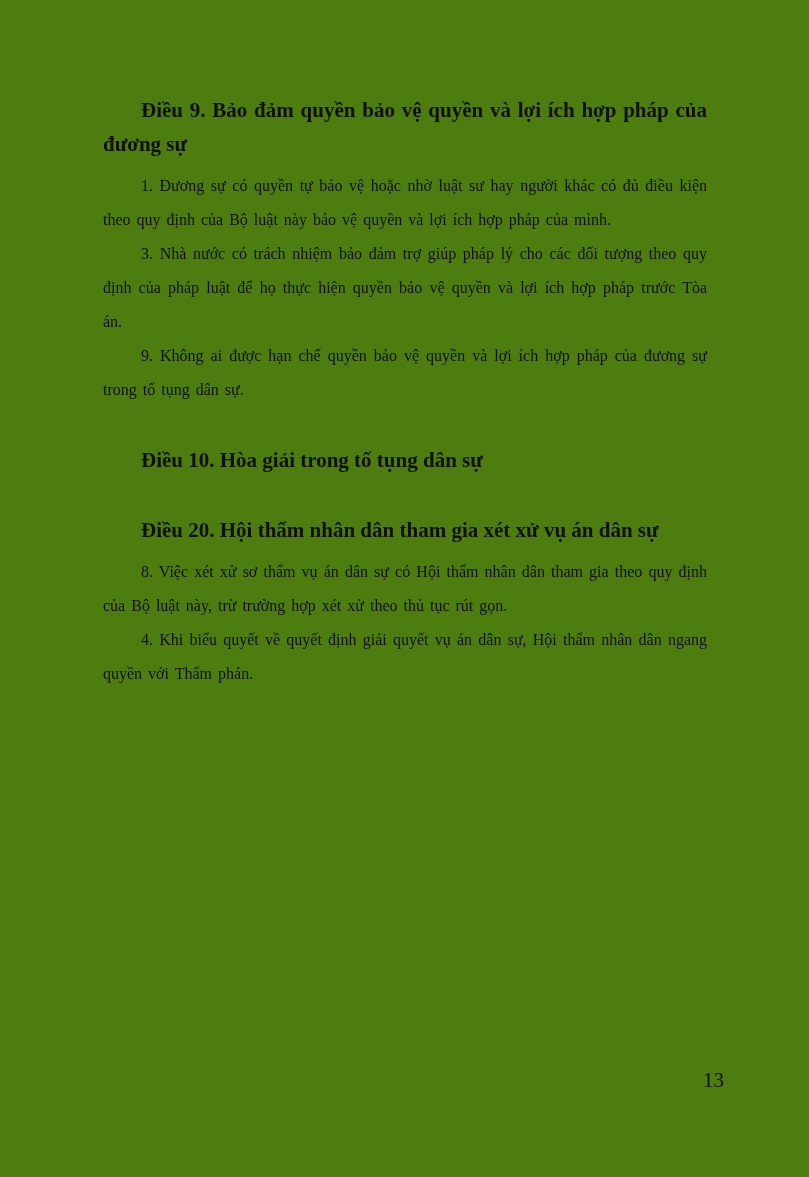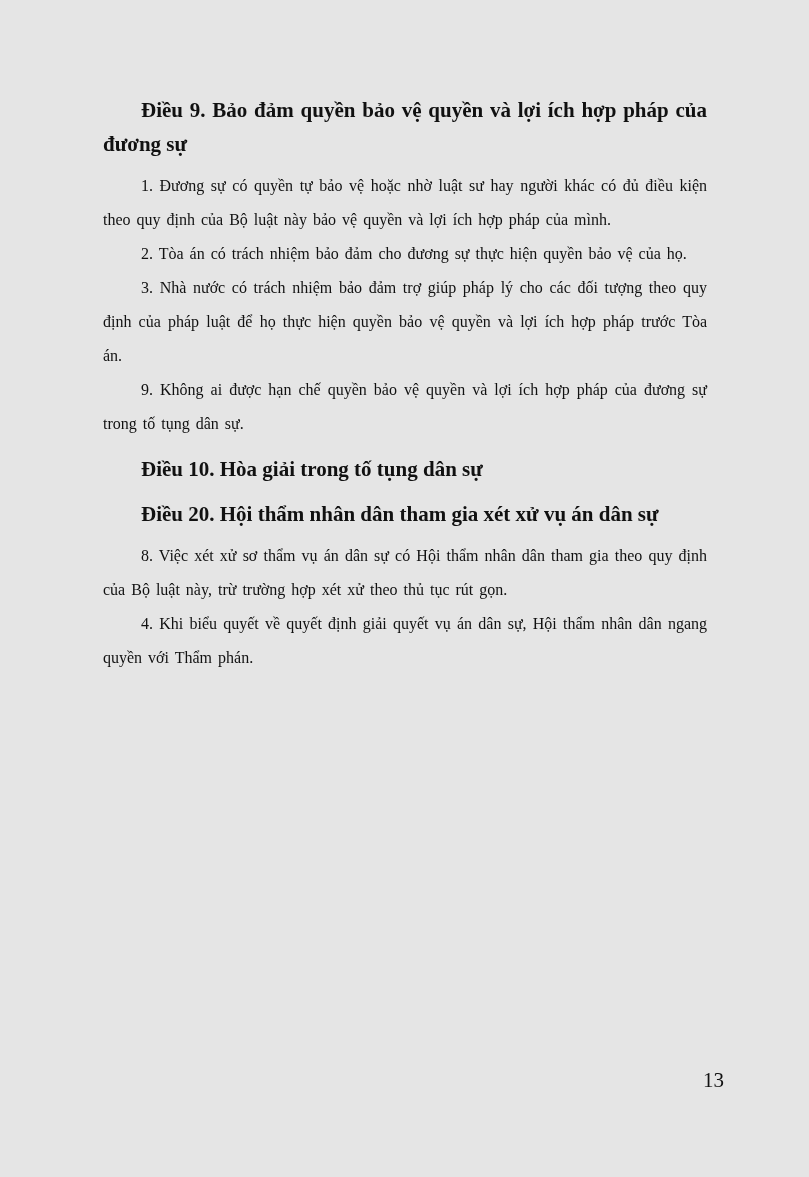--- a/index.html
+++ b/index.html
@@ -5,42 +5,42 @@
   * { box-sizing: border-box; }
   html, body {
     margin: 0;
     padding: 0;
     background: #ffffff;
   }
   .page {
     position: relative;
     width: 809px;
     height: 1177px;
-    background: #e5e5e5;
+    background: #4d7c0f;
     font-family: "Liberation Serif", "DejaVu Serif", serif;
     color: #111111;
     overflow: hidden;
   }
   .text-block {
     position: absolute;
     top: 93px;
     left: 103px;
     width: 604px;
   }
   .article-heading {
     font-size: 21px;
     line-height: 34px;
     font-weight: bold;
     text-align: justify;
     text-indent: 38px;
     margin: 0;
     padding: 0;
   }
   .article-heading.spaced {
-    margin-top: 11px;
+    margin-top: 36px;
   }
   .article-paragraph {
     font-size: 16px;
     line-height: 34px;
     text-align: justify;
     text-indent: 38px;
     margin: 0;
     padding: 0;
     word-spacing: 2px;
   }
@@ -61,21 +61,20 @@
 </style>
 </head>
 <body>
 
 <div class="page">
   <div class="text-block">
 
     <div class="section">
       <h2 class="article-heading">Điều 9. Bảo đảm quyền bảo vệ quyền và lợi ích hợp pháp của đương sự</h2>
       <p class="article-paragraph">1. Đương sự có quyền tự bảo vệ hoặc nhờ luật sư hay người khác có đủ điều kiện theo quy định của Bộ luật này bảo vệ quyền và lợi ích hợp pháp của mình.</p>
-      <p class="article-paragraph">2. Tòa án có trách nhiệm bảo đảm cho đương sự thực hiện quyền bảo vệ của họ.</p>
       <p class="article-paragraph">3. Nhà nước có trách nhiệm bảo đảm trợ giúp pháp lý cho các đối tượng theo quy định của pháp luật để họ thực hiện quyền bảo vệ quyền và lợi ích hợp pháp trước Tòa án.</p>
       <p class="article-paragraph">9. Không ai được hạn chế quyền bảo vệ quyền và lợi ích hợp pháp của đương sự trong tố tụng dân sự.</p>
     </div>
 
     <div class="section">
       <h2 class="article-heading spaced">Điều 10. Hòa giải trong tố tụng dân sự</h2>
     </div>
 
     <div class="section">
       <h2 class="article-heading spaced">Điều 20. Hội thẩm nhân dân tham gia xét xử vụ án dân sự</h2>

